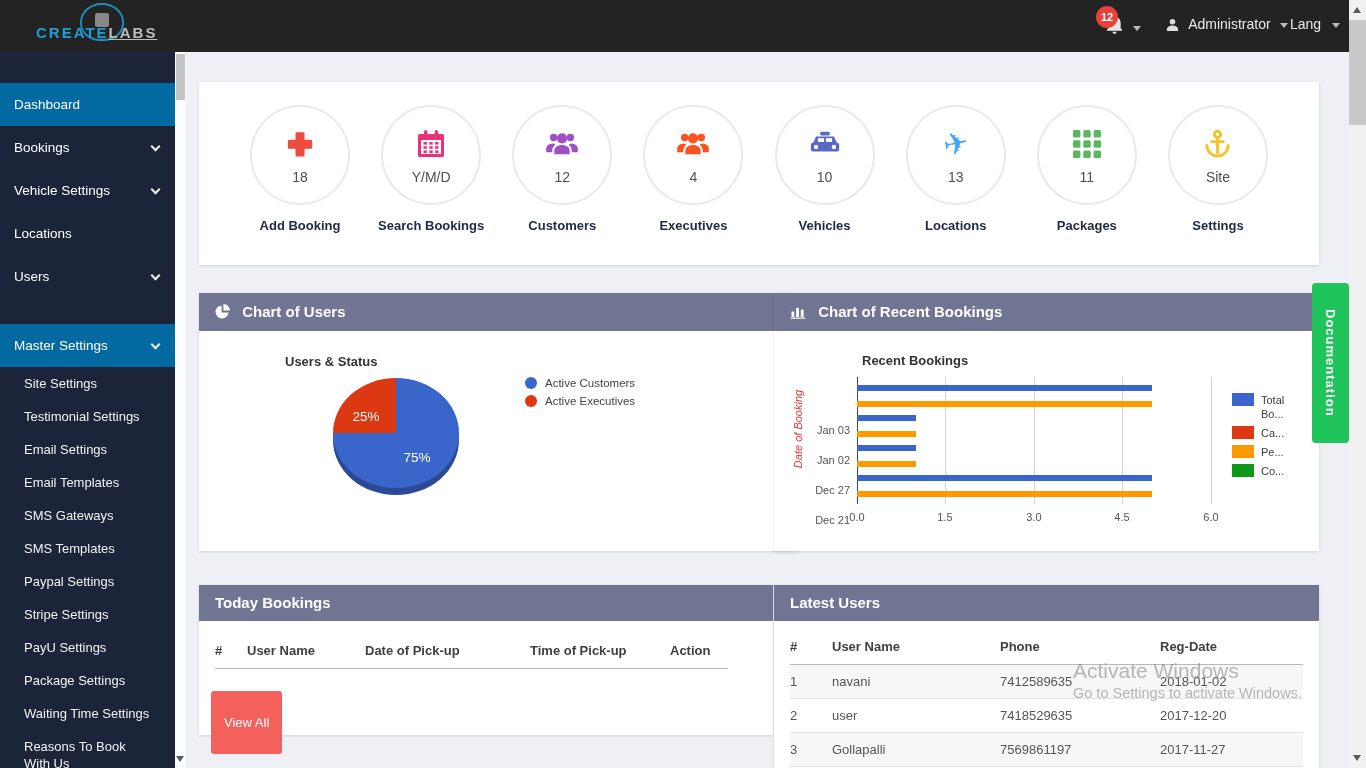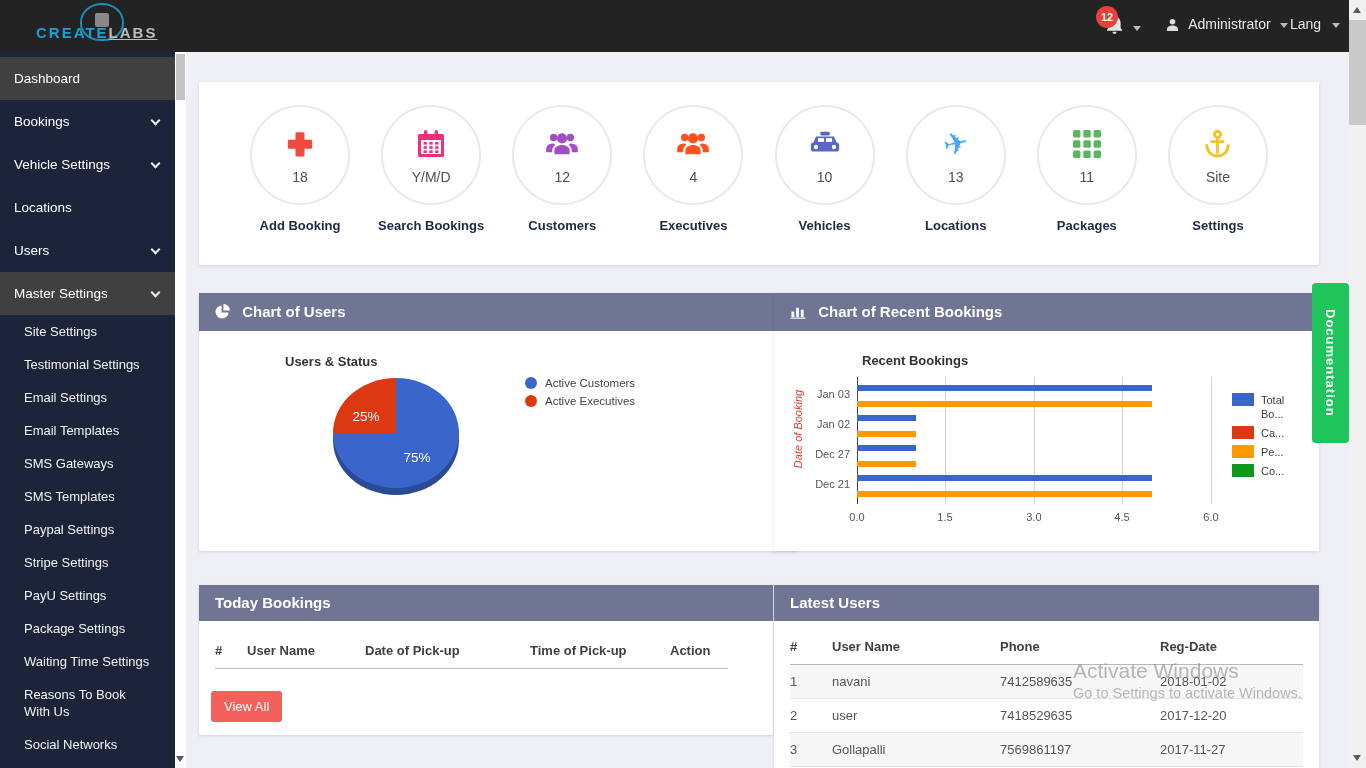--- a/index.html
+++ b/index.html
@@ -19,21 +19,21 @@
   .nav-bell .caret { position:absolute; left:27px; top:11px; }
   .nav-user { position:absolute; left:1166px; top:16px; color:#e8e8e8; font-size:14px; cursor:pointer; }
   .nav-user svg { vertical-align:-2px; margin-right:6px; }
   .nav-user .caret { margin-left:6px; }
   .nav-lang { position:absolute; left:1290px; top:16px; color:#e8e8e8; font-size:14px; cursor:pointer; }
   .nav-lang .caret { margin-left:7px; }
 
   
   .sidebar { position:absolute; left:0; top:52px; width:175px; height:716px; background:#1b2439; z-index:20; padding-top:5px; }
   .side-item { position:relative; height:43px; line-height:43px; padding-left:14px; color:#fff; font-size:13.5px; cursor:pointer; white-space:nowrap; }
-  .side-item.active { background:#404040; }
+  .side-item.active { background:#0369a1;margin-top:26px; }
   .chev { position:absolute; right:16px; top:17px; width:7px; height:7px; border-right:2px solid #eee; border-bottom:2px solid #eee; transform:rotate(45deg); }
   .side-sub { position:relative; padding:8px 10px 8px 24px; color:#f2f2f2; font-size:13px; line-height:17px; cursor:pointer; }
   .side-sb { position:absolute; left:175px; top:52px; width:11px; height:716px; background:#fdfdfd; z-index:25; }
   .side-sb .thumb { position:absolute; left:1px; top:2px; width:9px; height:46px; background:#c3c3c3; }
   .side-sb .arr-down { position:absolute; left:1px; bottom:6px; width:0; height:0; border-left:4px solid transparent; border-right:4px solid transparent; border-top:6px solid #5a5a5a; }
 
   
   .tiles-card { position:absolute; left:199px; top:82px; width:1120px; height:183px; background:#fff; box-shadow:0 1px 3px rgba(0,0,0,.12); display:flex; justify-content:space-between; padding:23px 42px 0; z-index:5; }
   .tile { width:118px; text-align:center; cursor:pointer; }
   .tile-circle { width:100px; height:100px; margin:0 auto; border:2px solid #e9e9e9; border-radius:50%; padding-top:15px; background:#fff; }
@@ -57,36 +57,36 @@
   .pie-svg { position:absolute; left:122px; top:40px; }
   .pie-legend { position:absolute; left:326px; top:46px; }
   .pleg-row { margin-bottom:6px; font-size:11.5px; color:#444; white-space:nowrap; }
   .pleg-dot { display:inline-block; width:12px; height:12px; border-radius:50%; margin-right:8px; vertical-align:-2px; }
 
   
   .plot { position:absolute; left:83px; top:46px; width:354px; height:127px; }
   .gridline { position:absolute; top:0; width:1px; height:127px; background:#d4d4d4; }
   .gridline.axis { background:#444; }
   .bar { position:absolute; height:6px; }
-  .ycat { position:absolute; width:52px; text-align:right; font-size:11px; color:#555; }
+  .ycat { position:absolute; width:52px; text-align:right; font-size:11px; color:#555;margin-top:36px; }
   .ylabel { position:absolute; left:-46px; top:92px; width:140px; text-align:center; transform:rotate(-90deg); color:#e53935; font-style:italic; font-size:11px; }
   .xtick { position:absolute; top:180px; width:34px; text-align:center; font-size:11px; color:#555; }
   .bar-legend { position:absolute; left:458px; top:46px; font-size:11px; color:#3c3c3c;margin-top:16px; }
   .bleg-row { margin-bottom:5px; display:flex; }
   .bleg-swatch { width:22px; height:13px; margin-right:7px; flex:none; }
   .bleg-text { width:44px; line-height:14px; }
 
   
   .tbl { width:100%; border-collapse:collapse; font-size:13px; }
   .tbl th { text-align:left; color:#3f3f3f; font-weight:bold; padding:8px 0 10px; border-bottom:1px solid #b9b9b9; }
   .tbl td { color:#555; padding:9px 0; border-bottom:1px solid #e2e2e2; }
   .tbl tr.stripe td { background:#f7f7f7; }
   .today-tbl { margin:14px 16px 0; width:513px; }
   .latest-tbl { margin:10px 16px 0; width:513px; }
-  .view-all { position:absolute; left:12px; top:56px; background:#f4605c; color:#fff; border:none; font-size:13px; font-family:inherit; padding:8px 13px; border-radius:3px; cursor:pointer; }
+  .view-all { position:absolute; left:12px; top:56px; background:#f4605c; color:#fff; border:none; font-size:13px; font-family:inherit; padding:24px 13px; border-radius:3px; cursor:pointer; }
 
   
   .wm { position:absolute; z-index:50; color:rgba(128,128,128,.55); pointer-events:none; }
   .wm1 { left:1073px; top:659px; font-size:21px; }
   .wm2 { left:1073px; top:685px; font-size:14.5px; }
 
   
   .doc-tab { position:absolute; left:1312px; top:283px; width:37px; height:160px; border-radius:4px; color:#fff; font-weight:bold; font-size:13px; letter-spacing:1px; writing-mode:vertical-rl; text-align:center; line-height:37px; z-index:40; cursor:pointer; }
 
   

